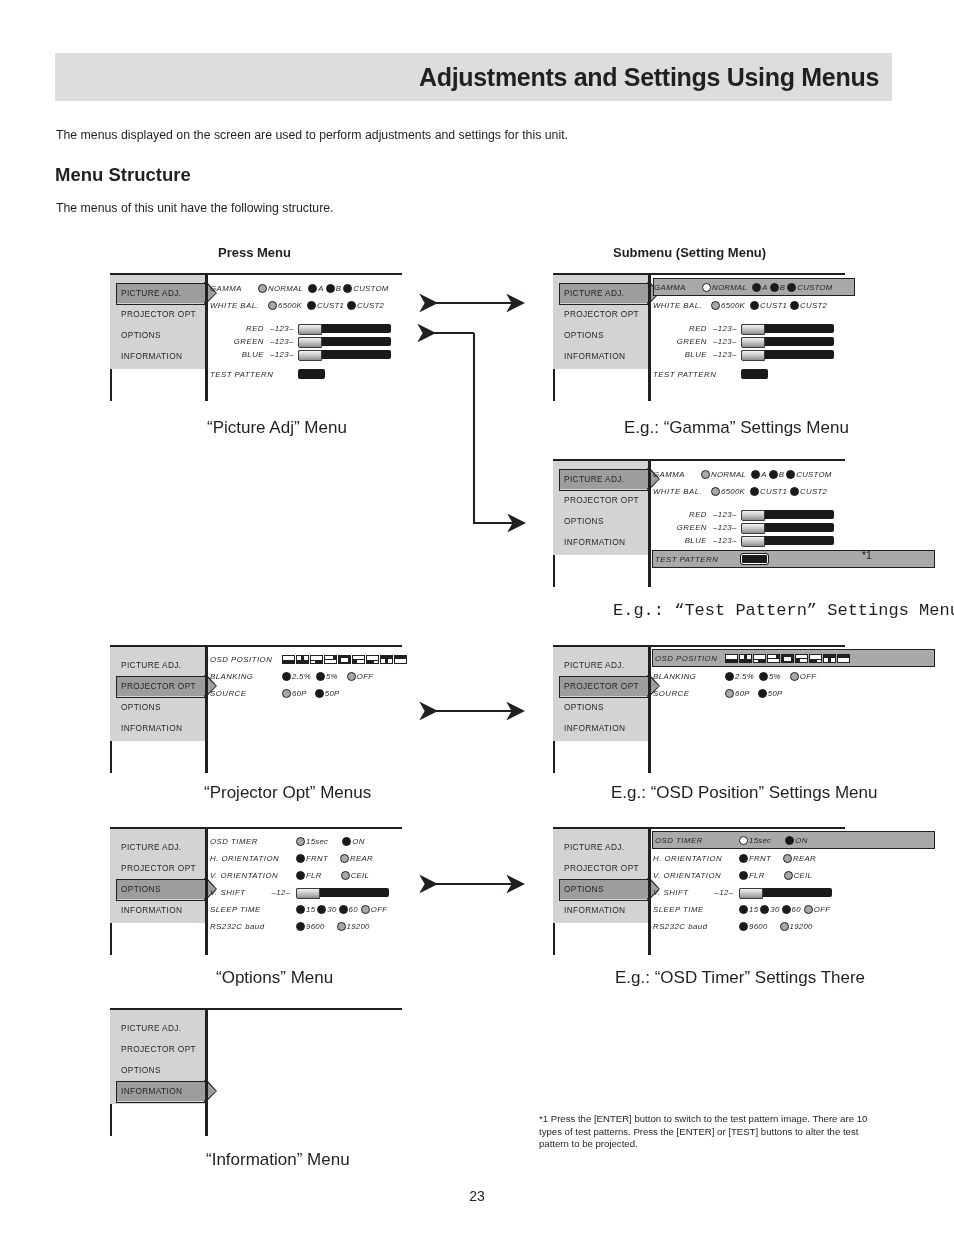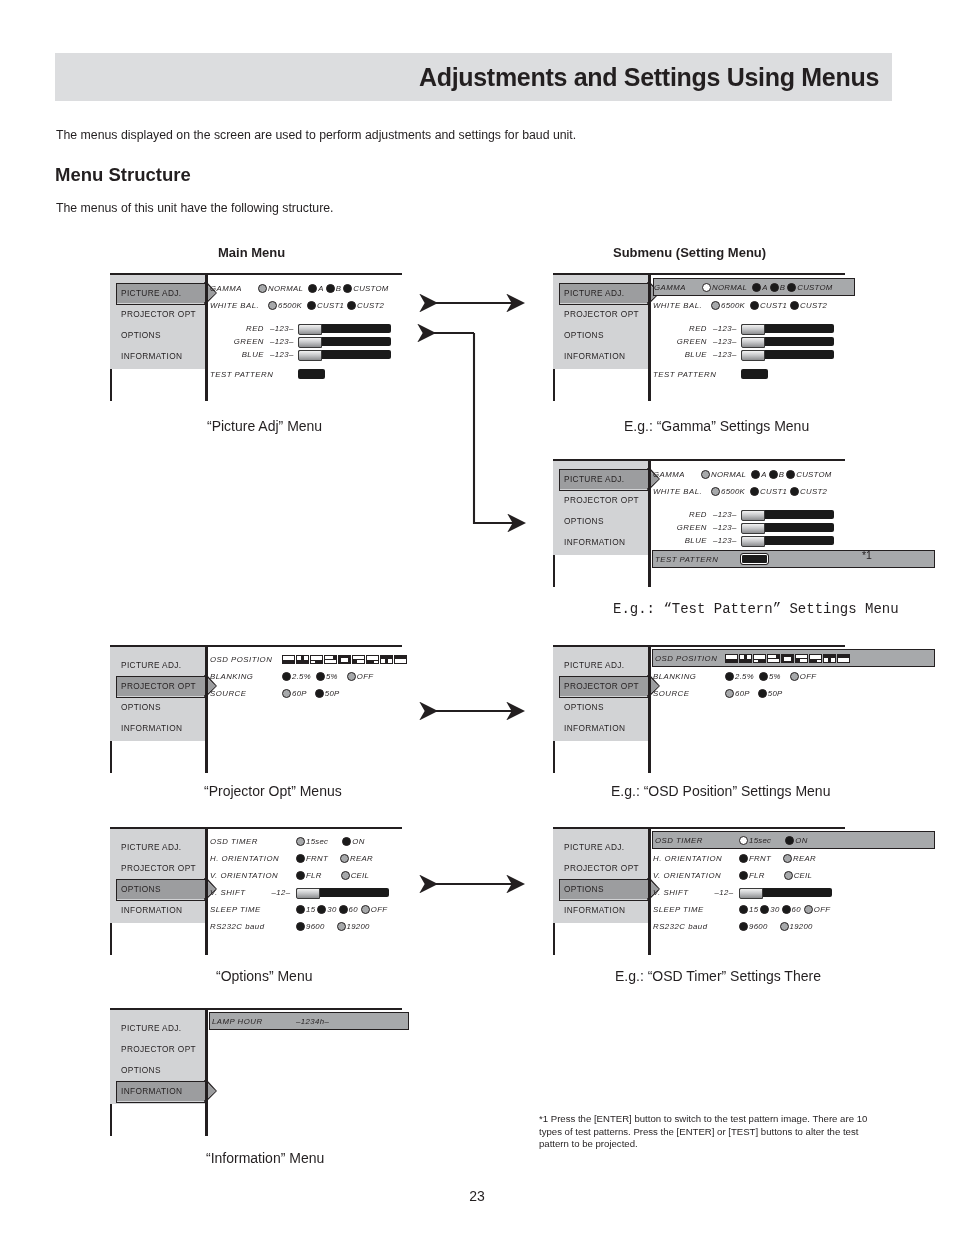--- a/index.html
+++ b/index.html
@@ -223,21 +223,21 @@
     position: relative;
   }
   .osdpos i em {
     position: absolute;
     background: #ffffff;
     display: block;
   }
 
   .caption {
     position: absolute;
-    font-size: 14px;
+    font-size: 17px;
     color: #231f20;
     white-space: nowrap;
   }
 
   .val {
     font-size: 7.8px;
     letter-spacing: 0.4px;
   }
 
   .star-label {
@@ -266,25 +266,25 @@
 
   svg.arrows { position:absolute; left:0; top:0; width:954px; height:1235px; pointer-events:none; }
 </style>
 </head>
 <body>
 
 <div class="header-band">
   <div class="header-title">Adjustments and Settings Using Menus</div>
 </div>
 
-<div class="intro-text">The menus displayed on the screen are used to perform adjustments and settings for baud unit.</div>
+<div class="intro-text">The menus displayed on the screen are used to perform adjustments and settings for this unit.</div>
 <div class="section-heading">Menu Structure</div>
 <div class="section-sub">The menus of this unit have the following structure.</div>
 
-<div class="col-head left">Main Menu</div>
+<div class="col-head left">Press Menu</div>
 <div class="col-head right">Submenu (Setting Menu)</div>
 
 <svg class="arrows" viewBox="0 0 954 1235">
   <defs>
     <marker id="ah" markerWidth="9" markerHeight="9" refX="8" refY="4.5" orient="auto">
       <path d="M0,0 L9,4.5 L0,9 L2.6,4.5 Z" fill="#231f20"></path>
     </marker>
     <marker id="ahs" markerWidth="8" markerHeight="8" refX="7" refY="4" orient="auto">
       <path d="M0,0 L8,4 L0,8 L2.3,4 Z" fill="#231f20"></path>
     </marker>
@@ -954,23 +954,17 @@
       <span>OPTIONS</span>
     </div>
     <div class="side-item sel" style="top:71px;">
       <span>INFORMATION</span>
       <svg class="chev-outline" viewBox="0 0 13 22">
         <path d="M0,0 L2,0 L12,11 L2,21 L0,21" fill="none" stroke="#231f20" stroke-width="1.4"></path>
       </svg>
     </div>
   </div>
   <div class="divider"></div>
-  <div class="body">
-    <div class="row hl" style="top:2px; height:18px; width:200px; left:-1px;">
-      <span class="lbl" style="width:86px; padding-left:2px">LAMP HOUR</span>
-      <span class="val">–1234h–</span>
-    </div>
-  </div>
 </div>
 <div class="caption" style="left:206px; top:1150px;">“Information”  Menu</div>
 
 <div class="footnote">*1 Press the [ENTER] button to switch to the test pattern image. There are 10 types of test patterns. Press the [ENTER] or [TEST] buttons to alter the test pattern to be projected.</div>
 <div class="pagenum">23</div>
 
 </body></html>

